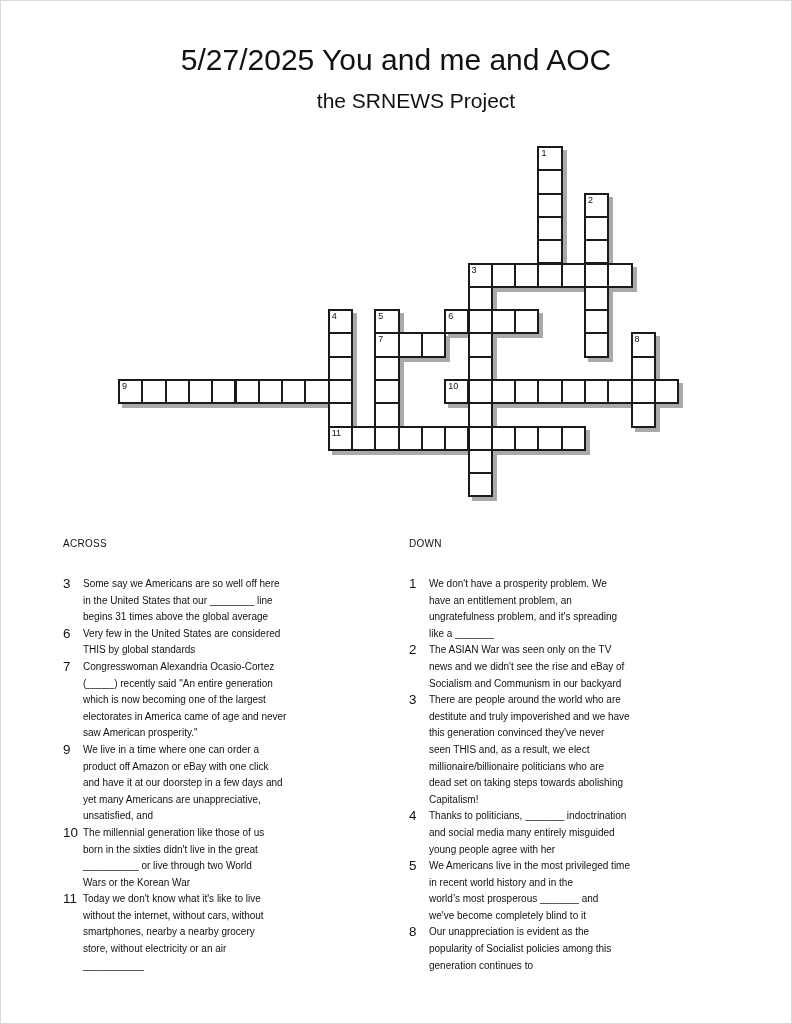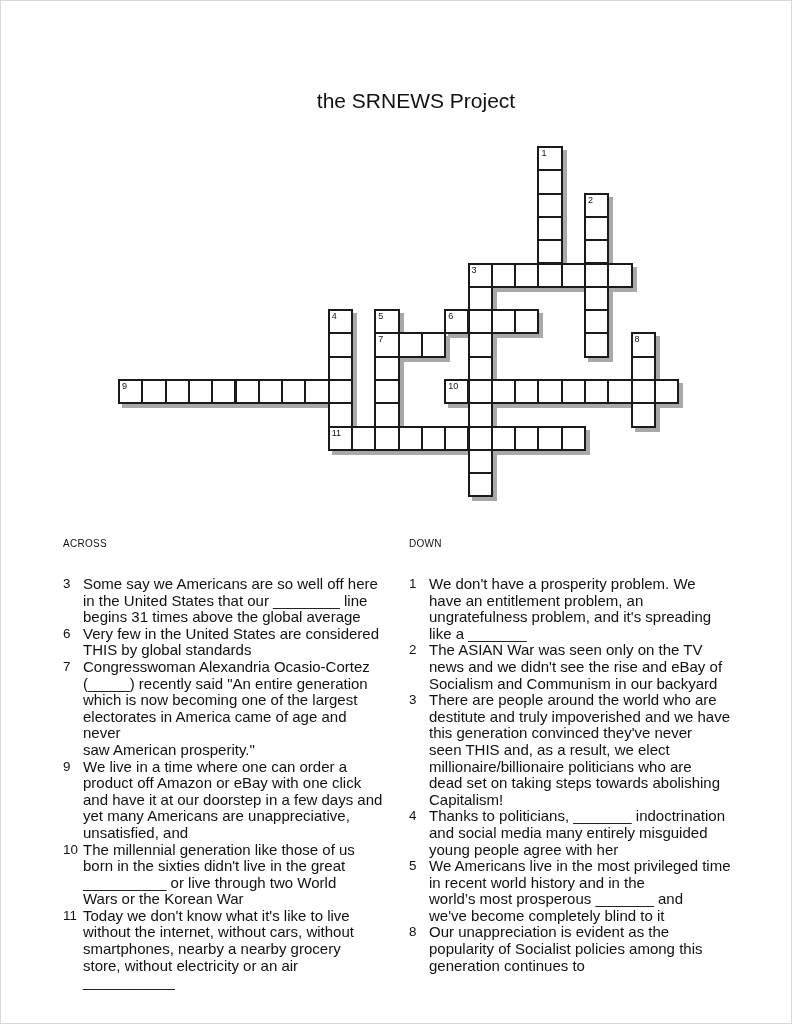--- a/index.html
+++ b/index.html
@@ -13,26 +13,27 @@
   #grid{position:absolute;left:0;top:0;}
   .cell{position:absolute;background:#ffffff;box-sizing:border-box;}
   .cell .num{position:absolute;top:0px;left:2px;font-size:9px;line-height:10px;color:#111;}
   .clues{position:absolute;width:330px;}
   .clues.across{left:62px;top:535px;}
   .clues.down{left:408px;top:535px;}
   .clue-heading{font-size:10px;line-height:16.6px;color:#111;letter-spacing:0.3px;}
   .clue-list{position:absolute;top:40px;left:0;}
   .clue{display:flex;align-items:flex-start;}
   .clue-num{width:20px;flex:0 0 20px;font-size:13.4px;line-height:16.6px;color:#111;}
-  .clue-text{width:305px;font-size:15px;line-height:16.6px;color:#111;white-space:pre-line;}
+  .clue-text{width:305px;font-size:10px;line-height:16.6px;color:#111;white-space:pre-line;}
 </style>
 </head>
 <body>
 
 <div id="page">
+  <div class="title">5/27/2025 You and me and AOC</div>
   <div class="subtitle">the SRNEWS Project</div>
 
   <div id="grid">
       <div class="cell" style="left: 536.4px; top: 145px; width: 25.3px; height: 25.3px; border: 2px solid rgb(26, 26, 26); box-shadow: rgb(169, 169, 169) 4px 4px 0px;">
         <span class="num">1</span>
       </div>
       <div class="cell" style="left: 536.4px; top: 168.3px; width: 25.3px; height: 25.3px; border: 2px solid rgb(26, 26, 26); box-shadow: rgb(169, 169, 169) 4px 4px 0px;"></div>
       <div class="cell" style="left: 536.4px; top: 191.6px; width: 25.3px; height: 25.3px; border: 2px solid rgb(26, 26, 26); box-shadow: rgb(169, 169, 169) 4px 4px 0px;"></div>
       <div class="cell" style="left: 583px; top: 191.6px; width: 25.3px; height: 25.3px; border: 2px solid rgb(26, 26, 26); box-shadow: rgb(169, 169, 169) 4px 4px 0px;">
         <span class="num">2</span>

